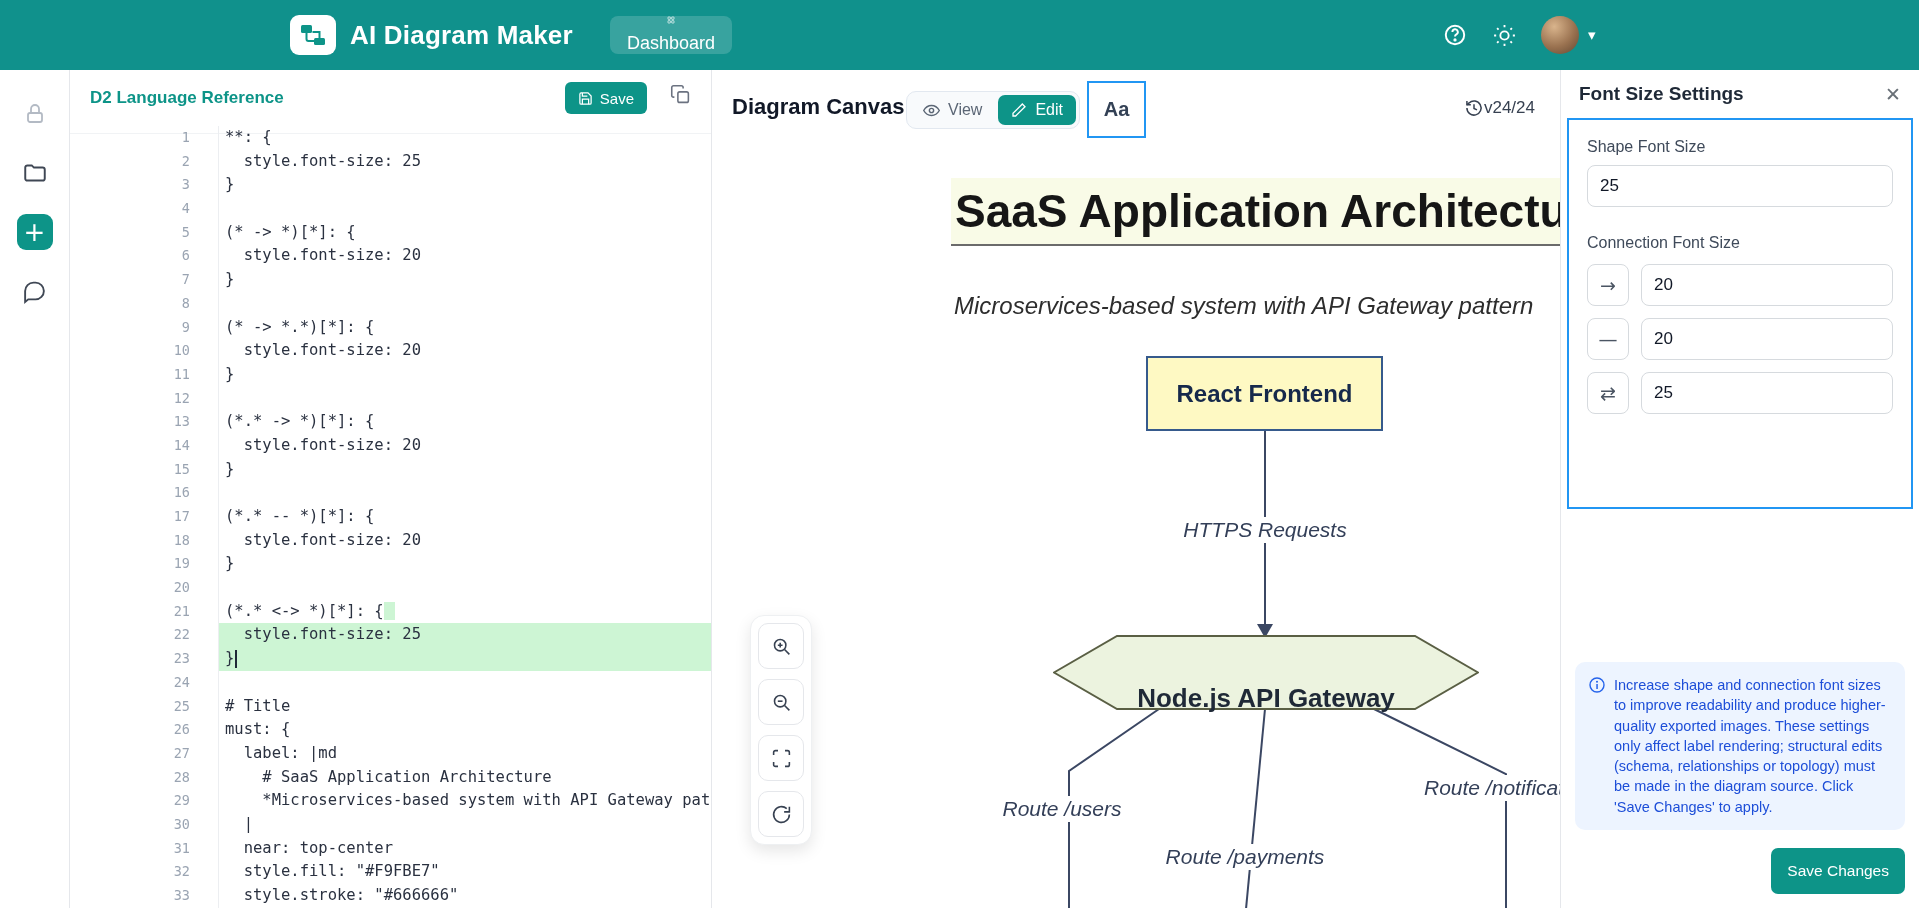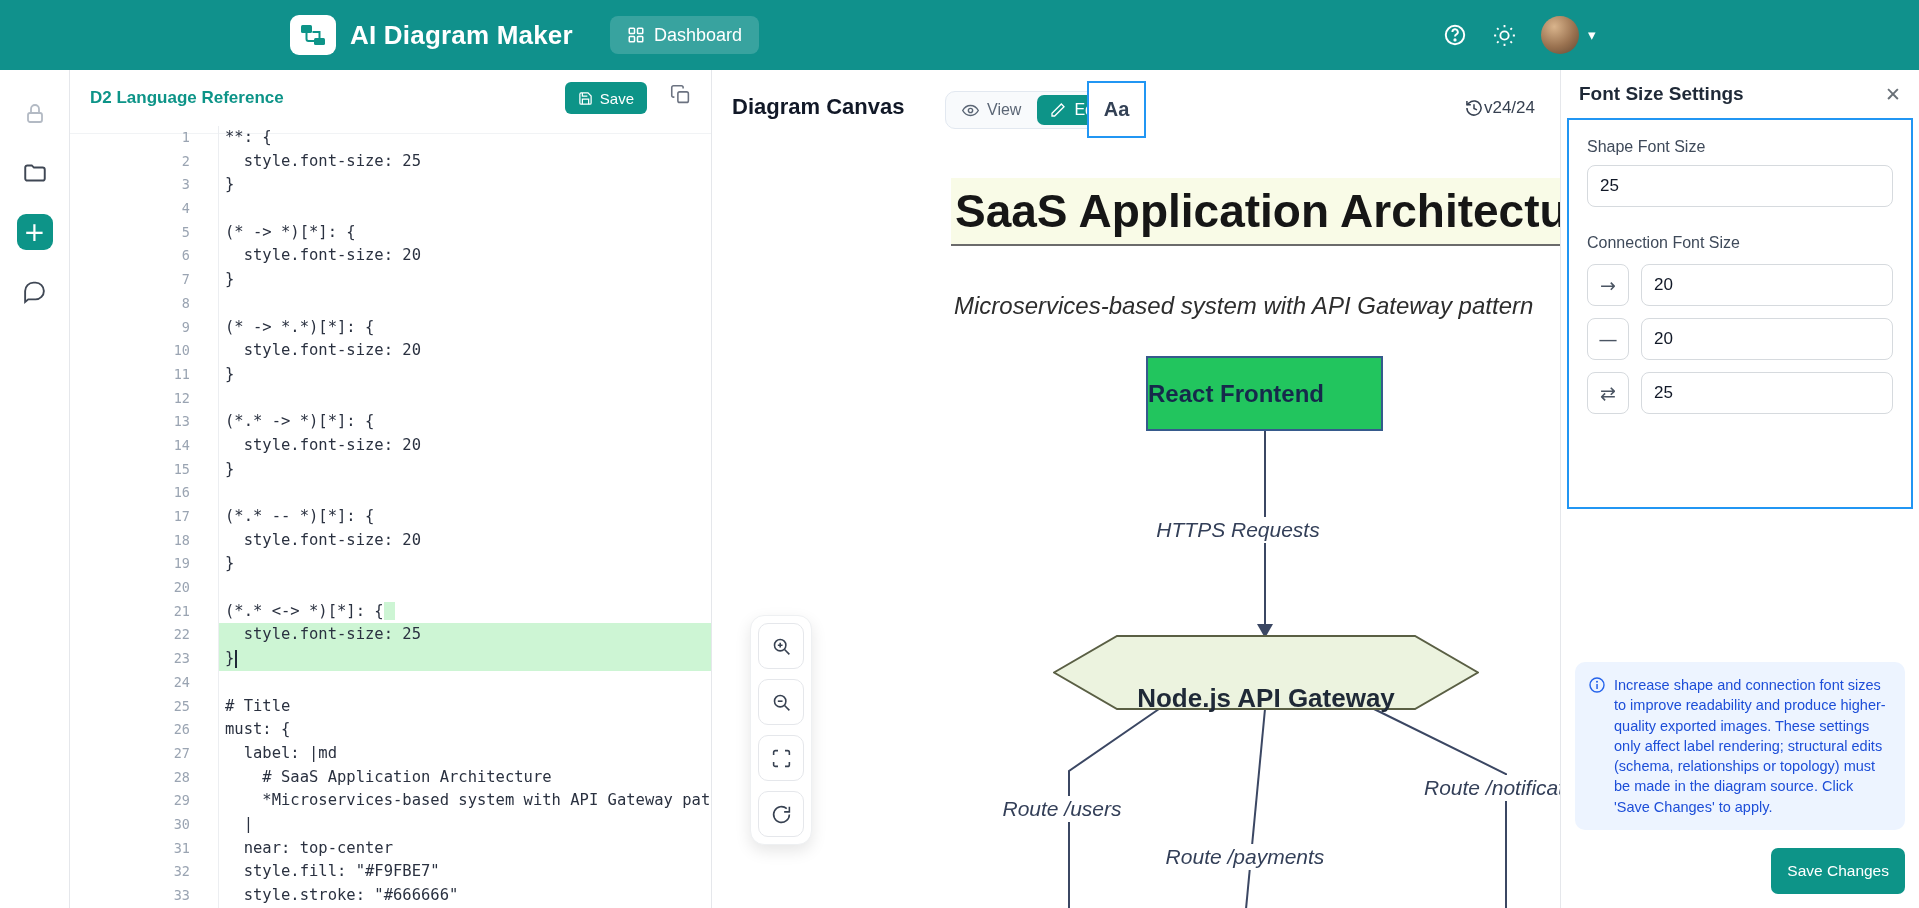--- a/index.html
+++ b/index.html
@@ -6,21 +6,21 @@
   html,body { width:1919px; height:908px; overflow:hidden; background:#fff;
     font-family:"Liberation Sans", sans-serif; }
   .app { position:relative; width:1919px; height:908px; background:#fff; }
 
   
   .topbar { position:absolute; left:0; top:0; width:1919px; height:70px; background:#10918c; z-index:20; }
   .brand { position:absolute; left:290px; top:0; height:70px; display:flex; align-items:center; gap:14px;justify-content:center; }
   .logo { width:46px; height:40px; background:#fff; border-radius:9px; display:flex; align-items:center; justify-content:center; }
   .app-title { color:#fff; font-size:26px; font-weight:700; letter-spacing:.2px; }
   .dash-btn { position:absolute; left:610px; top:16px; height:38px; padding:0 17px; display:flex; align-items:center; gap:9px;
-    background:rgba(255,255,255,.17); border:none; border-radius:8px; color:#fff; font-size:18px; cursor:pointer; font-family:inherit; }
+    background:rgba(255,255,255,.17); border:none; border-radius:8px; color:#fff; font-size:18px; cursor:pointer; font-family:inherit;flex-direction:column; }
   .top-right { position:absolute; left:1442px; top:0; height:70px; display:flex; align-items:center; gap:24px; }
   .tb-icon-btn { background:none; border:none; color:#fff; display:flex; align-items:center; cursor:pointer; }
   .avatar-group { display:flex; align-items:center; gap:9px; cursor:pointer; }
   .avatar { width:38px; height:38px; border-radius:50%;
     background: radial-gradient(circle at 35% 28%, #d9b48c, #9a7250 55%, #5f4631 100%); }
   .chev { color:#fff; font-size:15px; font-family:"DejaVu Sans",sans-serif; }
 
   
   .rail { position:absolute; left:0; top:70px; width:70px; height:838px; background:#fff; border-right:1px solid #e5e7eb;
     display:flex; flex-direction:column; align-items:center; padding-top:26px; gap:23px; z-index:10; }
@@ -40,40 +40,40 @@
     border-right:1px solid #eceef1; }
   .lc { flex:1; white-space:pre; color:#2a3140; line-height:23.7px; padding-left:6px; }
   .lc.sel { background:#cdf5d4; }
   .sel-tail { display:inline-block; width:11px; height:18px; background:#cdf5d4; vertical-align:middle; }
   .caret { display:inline-block; width:2px; height:18px; background:#1f2937; vertical-align:middle; margin-left:1px; }
 
   
   .canvas { position:absolute; left:712px; top:70px; width:848px; height:838px; background:#fff; }
   .canvas-title { position:absolute; left:20px; top:24px; font-size:22px; font-weight:700; color:#111827; }
   .seg { position:absolute; left:194px; top:21px; height:38px; border:1px solid #e2e8f0; background:#f8fafc; border-radius:10px;
-    display:flex; align-items:center; padding:3px; gap:3px; z-index:6;margin-left:39px; }
+    display:flex; align-items:center; padding:3px; gap:3px; z-index:6; }
   .seg-btn { height:30px; padding:0 13px; border-radius:7px; font-size:16px; color:#5b6675; display:flex; align-items:center; gap:8px;
     background:transparent; border:none; cursor:pointer; font-family:inherit; }
   .seg-btn.active { background:#0d9488; color:#fff; }
   .aa-ring { position:absolute; left:375px; top:11px; border:2px solid #2196f3; padding:3px; background:#fff; z-index:6; }
   .aa-btn { width:49px; height:47px; background:#fff; border:none; font-size:20px; font-weight:600; color:#334155; cursor:pointer; font-family:inherit; }
   .version { position:absolute; right:25px; top:28px; display:flex; color:#374151; font-size:17px; }
 
   .canvas-content { position:absolute; left:0; top:56px; width:848px; height:782px; overflow:hidden; background:#fff; }
   .edges { position:absolute; left:0; top:0; }
   .edges path { fill:none; stroke:#3b4763; stroke-width:2; }
   .edges polygon { fill:#3b4763; }
 
   .dg-title { position:absolute; left:239px; top:52px; width:745px; height:68px; background:#F9FBE7;
     border-bottom:2px solid #6b6b6b; display:flex; align-items:center; padding:0 4px; white-space:nowrap; }
   .dg-title span { font-size:46px; font-weight:700; color:#161616; }
   .dg-sub { position:absolute; left:242px; top:166px; font-size:24px; font-style:italic; color:#2d2d2d; white-space:nowrap; }
 
-  .node-rect { position:absolute; left:434px; top:230px; width:237px; height:75px; background:#22c55e; border:2px solid #365a8c;
-    display:flex; align-items:center; }
+  .node-rect { position:absolute; left:434px; top:230px; width:237px; height:75px; background:#fef9c3; border:2px solid #365a8c;
+    display:flex; align-items:center; justify-content:center; }
   .node-rect span { font-size:24px; font-weight:700; color:#16294b; }
   .node-hex { position:absolute; left:341px; top:509px; width:426px; height:75px; }
   .node-hex svg polygon { fill:#ecf3df; stroke:#5a5f44; stroke-width:2; }
   .node-hex span { position:absolute; left:0; top:0; width:100%; height:100%; display:flex; align-items:center; justify-content:center;
     font-size:26px; font-weight:700; color:#1f2937;margin-top:26px; }
 
   .e-label { position:absolute; transform:translate(-50%,-50%); font-style:italic; font-size:21px; color:#333f58;
     background:#fff; padding:1px 6px; white-space:nowrap; }
   .e-label.e-left { transform:translate(0,-50%); }
 
@@ -371,21 +371,21 @@
         <span>React Frontend</span>
       </div>
 
       <div class="node-hex">
         <svg width="426" height="75" viewBox="0 0 426 75">
             <polygon points="1,37.5 64,1 362,1 425,37.5 362,74 64,74"></polygon>
           </svg>
         <span>Node.js API Gateway</span>
       </div>
 
-      <div class="e-label" style="left:526px;top:404px">HTTPS Requests</div>
+      <div class="e-label" style="left:553px;top:404px">HTTPS Requests</div>
       <div class="e-label" style="left:350px;top:683px">Route /users</div>
       <div class="e-label" style="left:533px;top:731px">Route /payments</div>
       <div class="e-label e-left" style="left:706px;top:662px">Route /notifications</div>
 
       <div class="zoom-bar">
         <button class="zoom-btn">
           <svg width="21" height="21" viewBox="0 0 24 24" fill="none" stroke="currentColor" stroke-width="1.8">
               <circle cx="10.5" cy="10.5" r="6.5"></circle>
               <path d="M15.5 15.5 21 21"></path>
               <path d="M10.5 7.8v5.4M7.8 10.5h5.4"></path>

